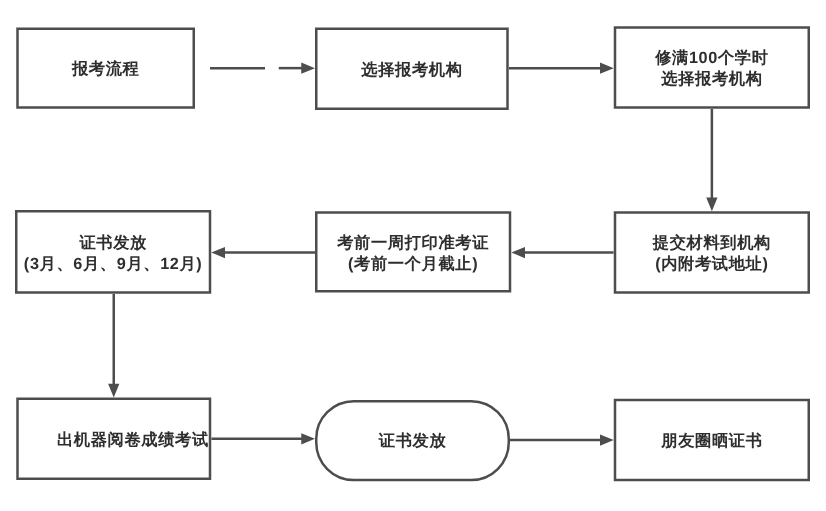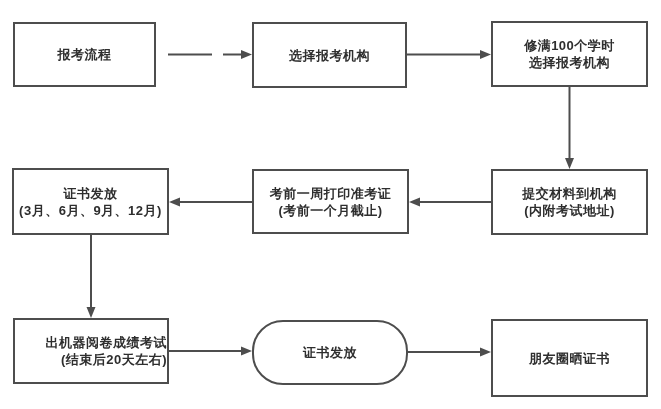--- a/index.html
+++ b/index.html
@@ -117,24 +117,23 @@
     <span class="l">(考前一个月截止)</span>
   </div>
 
   <div class="node" style="left:491px; top:169px; width:157px; height:66px;">
     <span class="l">提交材料到机构</span>
     <span class="l">(内附考试地址)</span>
   </div>
 
   <div class="node" style="left:13px; top:318px; width:156px; height:66px;align-items:flex-end;">
     <span class="l">出机器阅卷成绩考试</span>
-    <span class="l">(结束后20天左右)</span>
   </div>
 
   <div class="node" style="left:252px; top:320px; width:156px; height:65px;border-radius:31px;">
     <span class="l">证书发放</span>
   </div>
 
-  <div class="node" style="left:491px; top:319px; width:157px; height:78px;font-family:Liberation Serif, serif;">
+  <div class="node" style="left:491px; top:319px; width:157px; height:66px;font-family:Liberation Serif, serif;">
     <span class="l">朋友圈晒证书</span>
   </div>
 
 </div>
 
 </body></html>

